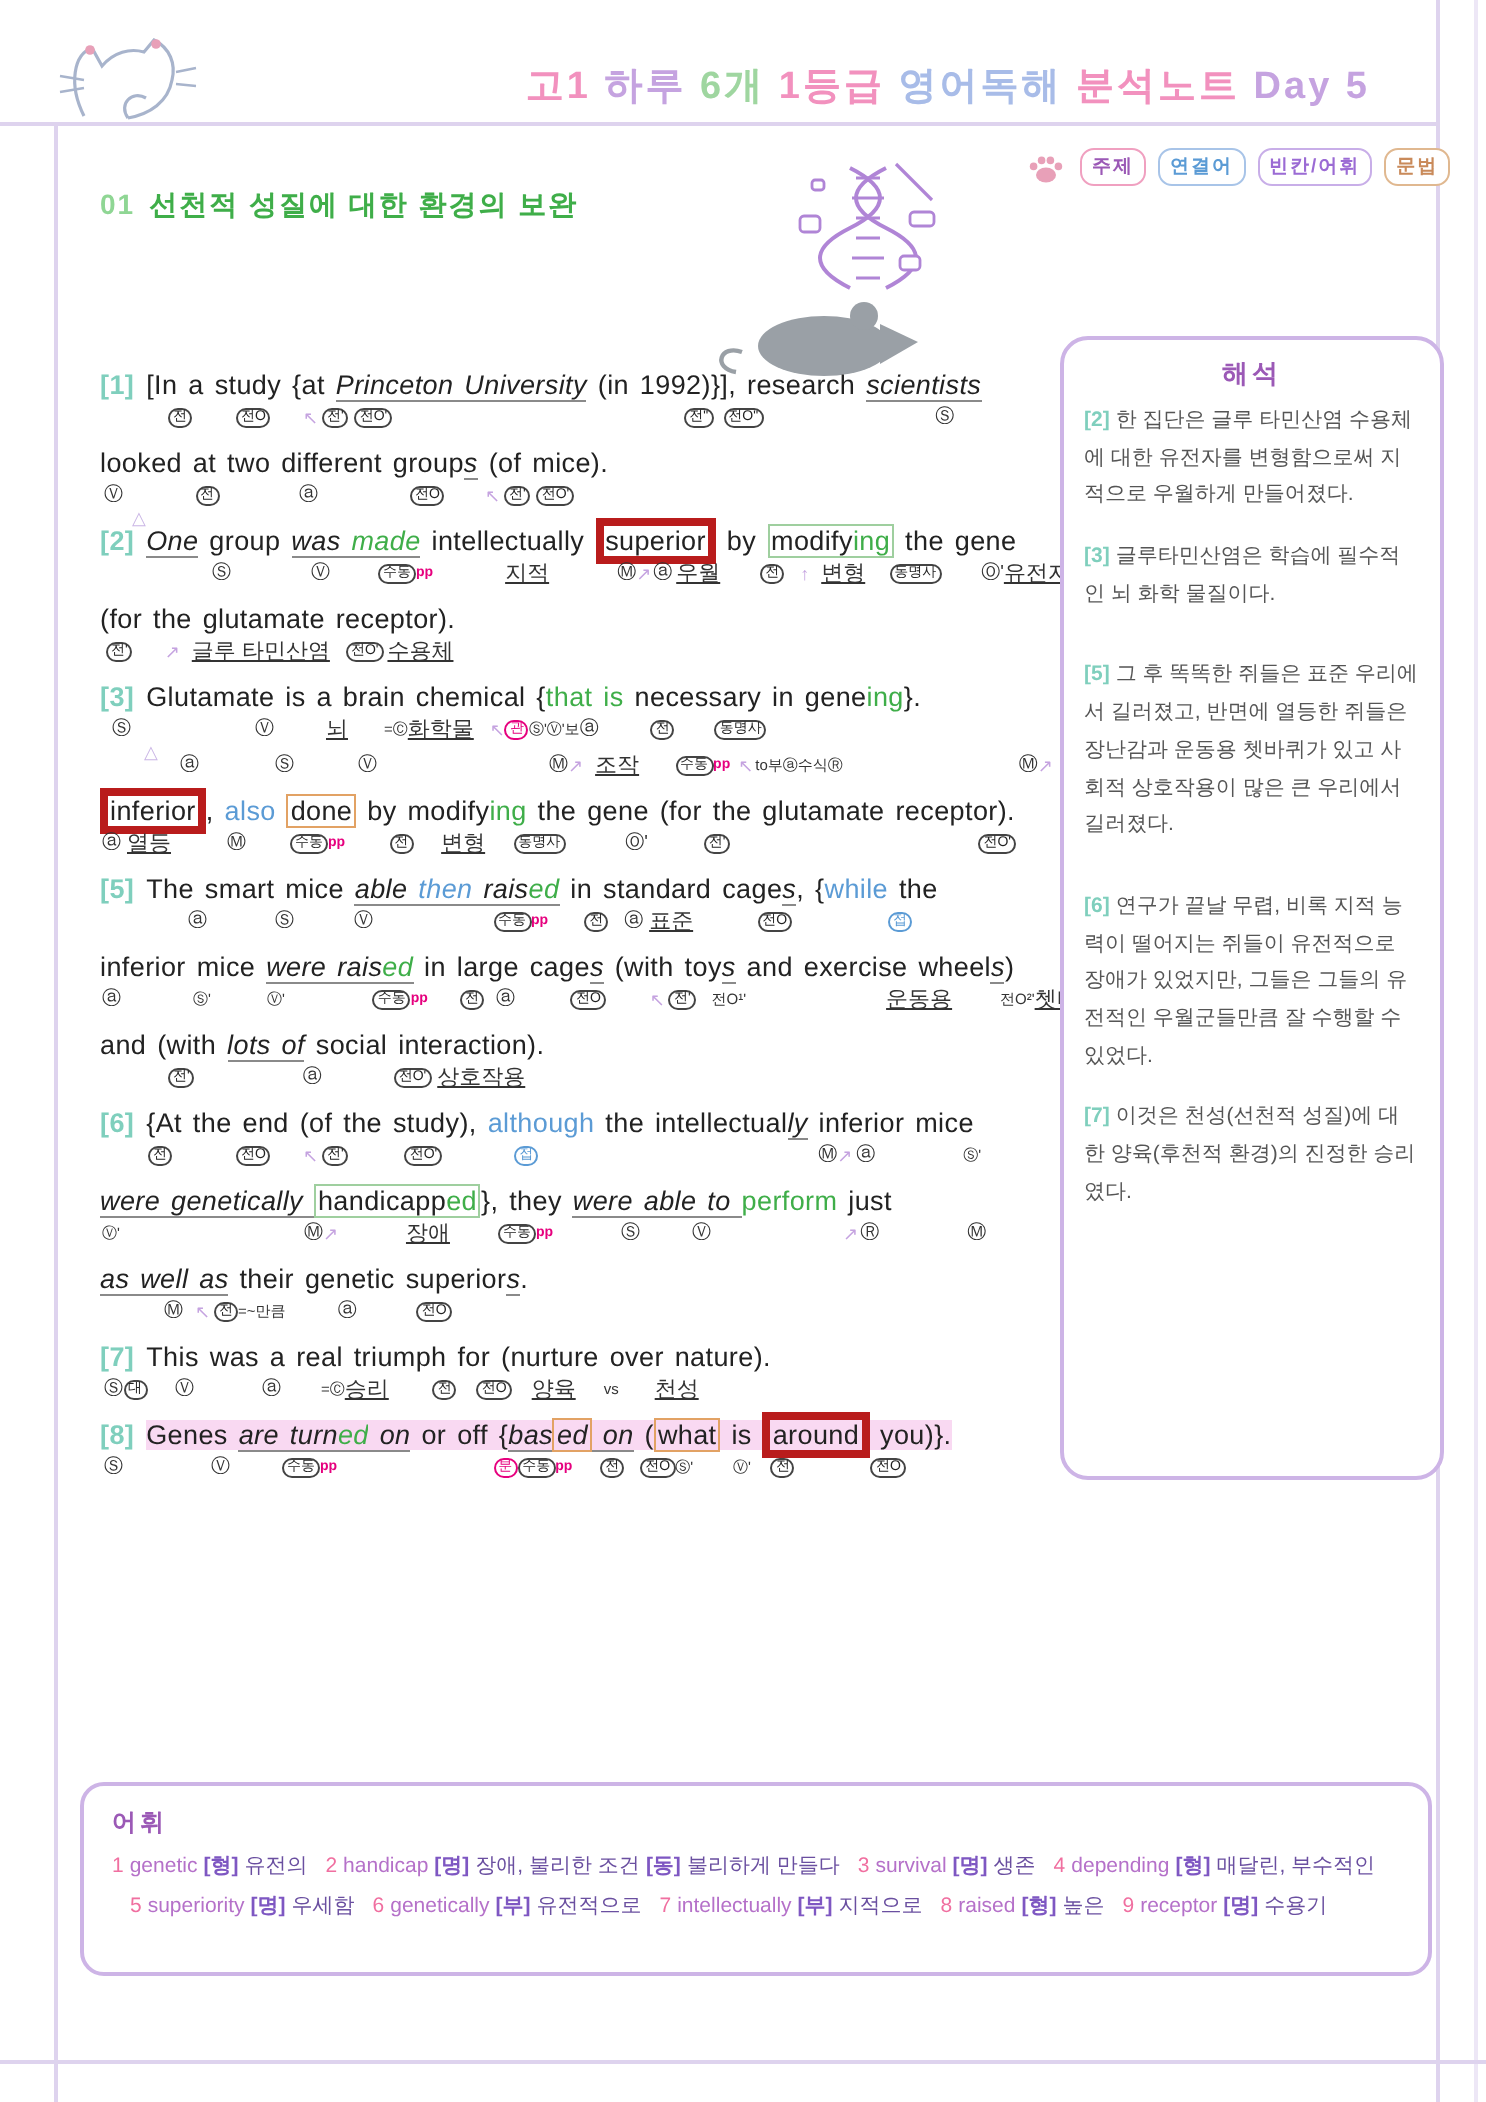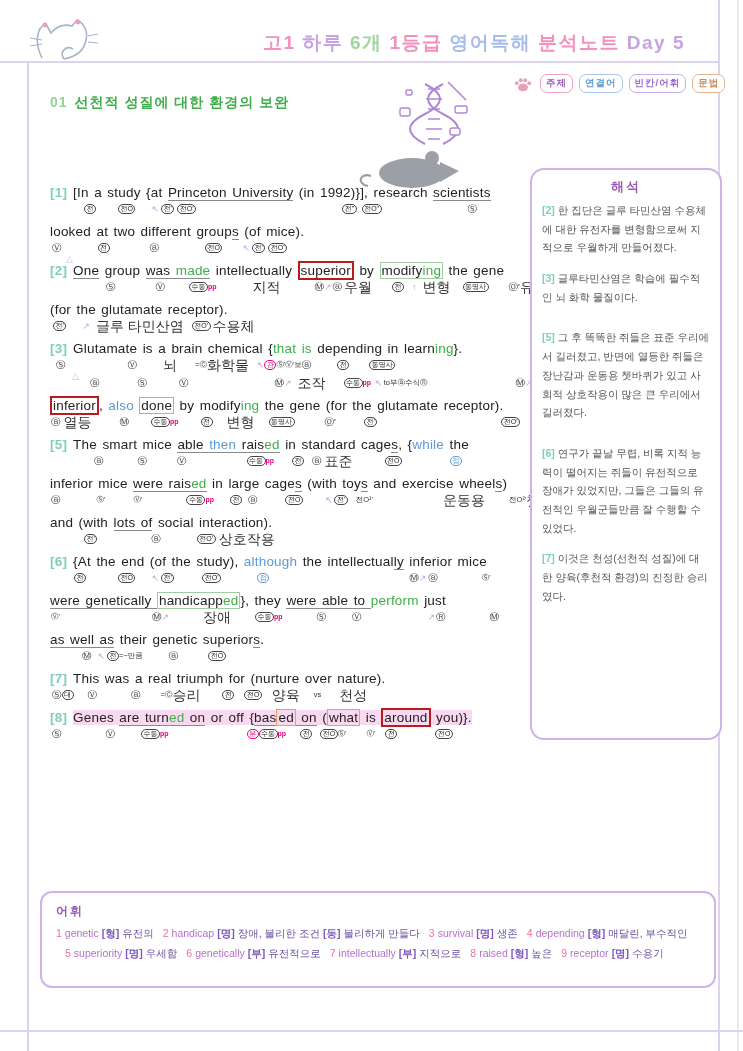--- a/index.html
+++ b/index.html
@@ -28,38 +28,38 @@
   .dna-icon{position:absolute;left:398px;top:80px;}
   .mouse-icon{position:absolute;left:358px;top:146px;}
 
   .main-text{position:absolute;left:50px;top:183px;width:485px;}
   .sentence{position:relative;margin-bottom:3px;}
   .caret{position:absolute;color:#cbb7e6;font-size:9px;}
   .sline{white-space:pre;font-size:13.5px;line-height:19px;letter-spacing:.2px;
          word-spacing:1.5px;color:#222;}
   .snum{color:#7fcfbd;font-weight:bold;margin-right:6px;}
   .aline{white-space:nowrap;height:12px;margin:2px 0 6px 0;color:#333;}
-  .seg.u{border-bottom:1.4px solid #8a8a8a;}
+  .seg.u{border-bottom:1.4px solid #8a8a8a;font-style:italic;}
   .seg.g{color:#3fae49;}
   .seg.b{color:#5b9bd5;}
-  .seg.box{border:2px solid #b91c1c;padding:0 1px;}
+  .seg.box{border:4px solid #b91c1c;padding:0 1px;}
   .seg.gboxl{border:1px solid #9fcf9f;border-right:0;padding-left:1px;}
   .seg.gboxr{border:1px solid #9fcf9f;border-left:0;padding-right:1px;}
   .seg.obox{border:1px solid #e2a264;padding:0 1px;}
   .seg.hl{background:#f9d9f2;}
   .tk{display:inline-block;vertical-align:top;}
   .tk.c{border:1px solid #444;border-radius:7px;font-size:7px;line-height:8px;
         padding:0 1.5px;min-width:7px;text-align:center;color:#222;}
   .tk.cp{border:1px solid #e6007e;border-radius:7px;font-size:7px;line-height:8px;
          padding:0 1.5px;text-align:center;color:#e6007e;}
   .tk.cb{border:1px solid #5b9bd5;border-radius:7px;font-size:7px;line-height:8px;
          padding:0 1.5px;text-align:center;color:#5b9bd5;}
   .tk.e{font-size:9.5px;line-height:10px;}
   .tk.p{font-size:7.5px;line-height:10px;}
-  .tk.k{font-size:14px;line-height:10px;color:#333;}
+  .tk.k{font-size:11px;line-height:10px;color:#333;text-decoration:underline;}
   .tk.pp{color:#e6007e;font-size:7px;font-weight:bold;line-height:9px;}
   .tk.a{color:#c5a3e0;font-size:9px;line-height:10px;}
 
   .trans-box{position:absolute;left:530px;top:168px;width:192px;height:572px;
              border:2px solid #cdb4e6;border-radius:14px;padding:8px 10px;
              box-sizing:border-box;background:#fff;overflow:hidden;}
   .trans-title{text-align:center;color:#9b59b6;font-weight:bold;font-size:13px;
                letter-spacing:2px;margin-bottom:5px;}
   .trans-item{font-size:10.5px;line-height:1.78;color:#555;margin-bottom:12px;}
   .trans-item.g{margin-top:22px;}
@@ -145,21 +145,21 @@
         <div class="aline"><span class="tk e" style="margin-left: 2px;">Ⓥ</span><span class="tk c" style="margin-left: 36px;">전</span><span class="tk e" style="margin-left: 40px;">ⓐ</span><span class="tk c" style="margin-left: 46px;">전O</span><span class="tk a" style="margin-left: 20px;">↖</span><span class="tk c" style="margin-left: 2px;">전'</span><span class="tk c" style="margin-left: 3px;">전O'</span></div>
       </div>
       <div class="sentence">
         <span class="caret" style="left: 16px; top: -7px;">△</span>
         <div class="sline"><span class="snum">[2]</span><span class="seg u">One</span><span class="seg "> group </span><span class="seg u">was </span><span class="seg u g">made</span><span class="seg "> intellectually </span><span class="seg box">superior</span><span class="seg "> by </span><span class="seg gboxl">modify</span><span class="seg gboxr g">ing</span><span class="seg "> the gene</span></div>
         <div class="aline"><span class="tk e" style="margin-left: 56px;">Ⓢ</span><span class="tk e" style="margin-left: 40px;">Ⓥ</span><span class="tk c" style="margin-left: 24px;">수동</span><span class="tk pp" style="margin-left: 0px;">pp</span><span class="tk k" style="margin-left: 36px;">지적</span><span class="tk e" style="margin-left: 34px;">Ⓜ</span><span class="tk a" style="margin-left: 0px;">↗</span><span class="tk e" style="margin-left: 1px;">ⓐ</span><span class="tk k" style="margin-left: 2px;">우월</span><span class="tk c" style="margin-left: 20px;">전</span><span class="tk a" style="margin-left: 8px;">↑</span><span class="tk k" style="margin-left: 6px;">변형</span><span class="tk c" style="margin-left: 12px;">동명사</span><span class="tk e" style="margin-left: 20px;">Ⓞ'</span><span class="tk k" style="margin-left: 0px;">유전자</span></div>
         <div class="sline"><span class="seg ">(for the glutamate receptor).</span></div>
         <div class="aline"><span class="tk c" style="margin-left: 3px;">전'</span><span class="tk a" style="margin-left: 16px;">↗</span><span class="tk k" style="margin-left: 6px;">글루 타민산염</span><span class="tk c" style="margin-left: 8px;">전O'</span><span class="tk k" style="margin-left: 2px;">수용체</span></div>
       </div>
       <div class="sentence">
-        <div class="sline"><span class="snum">[3]</span><span class="seg ">Glutamate is a brain chemical {</span><span class="seg g">that is</span><span class="seg "> depending in learn</span><span class="seg g">ing</span><span class="seg ">}.</span></div>
+        <div class="sline"><span class="snum">[3]</span><span class="seg ">Glutamate is a brain chemical {</span><span class="seg g">that is</span><span class="seg "> necessary in gene</span><span class="seg g">ing</span><span class="seg ">}.</span></div>
         <div class="aline"><span class="tk e" style="margin-left: 6px;">Ⓢ</span><span class="tk e" style="margin-left: 62px;">Ⓥ</span><span class="tk k" style="margin-left: 26px;">뇌</span><span class="tk p" style="margin-left: 18px;">=Ⓒ</span><span class="tk k" style="margin-left: 0px;">화학물</span><span class="tk a" style="margin-left: 8px;">↖</span><span class="tk cp" style="margin-left: 0px;">관</span><span class="tk p" style="margin-left: 0px;">Ⓢ'Ⓥ'보</span><span class="tk e" style="margin-left: 0px;">ⓐ</span><span class="tk c" style="margin-left: 26px;">전</span><span class="tk c" style="margin-left: 20px;">동명사</span></div>
       </div>
       <div class="sentence">
         <span class="caret" style="left: 22px; top: -7px;">△</span>
         <div class="aline"><span class="tk e" style="margin-left: 40px;">ⓐ</span><span class="tk e" style="margin-left: 38px;">Ⓢ</span><span class="tk e" style="margin-left: 32px;">Ⓥ</span><span class="tk e" style="margin-left: 86px;">Ⓜ</span><span class="tk a" style="margin-left: 0px;">↗</span><span class="tk k" style="margin-left: 6px;">조작</span><span class="tk c" style="margin-left: 18px;">수동</span><span class="tk pp" style="margin-left: 0px;">pp</span><span class="tk a" style="margin-left: 4px;">↖</span><span class="tk p" style="margin-left: 1px;">to부ⓐ수식Ⓡ</span><span class="tk e" style="margin-left: 88px;">Ⓜ</span><span class="tk a" style="margin-left: 0px;">↗</span></div>
         <div class="sline"><span class="seg box">inferior</span><span class="seg ">, </span><span class="seg b">also</span><span class="seg "> </span><span class="seg obox">done</span><span class="seg "> by modify</span><span class="seg g">ing</span><span class="seg "> the gene (for the glutamate receptor).</span></div>
         <div class="aline"><span class="tk e" style="margin-left: 1px;">ⓐ</span><span class="tk k" style="margin-left: 3px;">열등</span><span class="tk e" style="margin-left: 28px;">Ⓜ</span><span class="tk c" style="margin-left: 22px;">수동</span><span class="tk pp" style="margin-left: 0px;">pp</span><span class="tk c" style="margin-left: 22px;">전</span><span class="tk k" style="margin-left: 14px;">변형</span><span class="tk c" style="margin-left: 14px;">동명사</span><span class="tk e" style="margin-left: 30px;">Ⓞ'</span><span class="tk c" style="margin-left: 28px;">전'</span><span class="tk c" style="margin-left: 124px;">전O'</span></div>
       </div>
       <div class="sentence">
         <div class="sline"><span class="snum">[5]</span><span class="seg ">The smart mice </span><span class="seg u">able </span><span class="seg u b">then</span><span class="seg u"> rais</span><span class="seg u g">ed</span><span class="seg "> in standard cage</span><span class="seg u">s</span><span class="seg ">, {</span><span class="seg b">while</span><span class="seg "> the</span></div>

